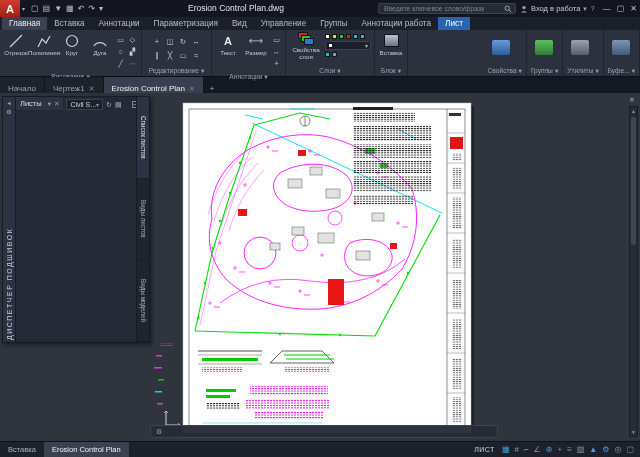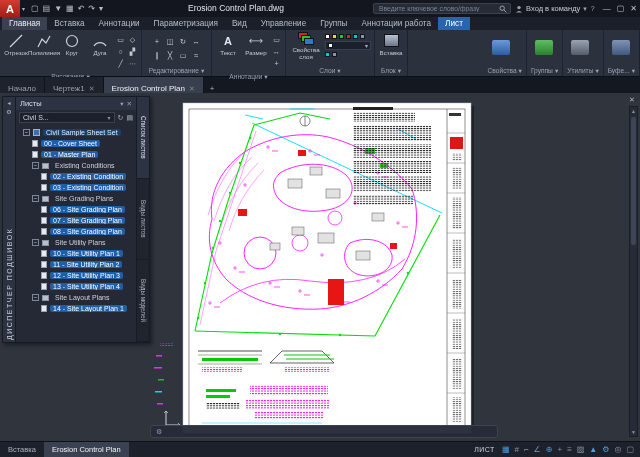--- a/index.html
+++ b/index.html
@@ -72,21 +72,21 @@
 
   
   .palette{position:absolute;left:2px;top:3px;width:148px;height:247px;display:flex;z-index:5;
            box-shadow:2px 2px 4px rgba(0,0,0,.45);}
   .spine{width:14px;background:#2c3240;border:1px solid #171b25;display:flex;flex-direction:column;
          align-items:center;padding:2px 0;gap:2px;}
   .spine .sic2{font-size:6px;color:#aab1bd;}
   .vtext{writing-mode:vertical-rl;transform:rotate(180deg);font-size:7px;letter-spacing:1.5px;color:#c6ccd8;
          flex:1;display:flex;align-items:center;white-space:nowrap;}
   .pbody{flex:1;background:#242935;border:1px solid #171b25;border-left:none;display:flex;min-width:0;}
-  .pmain{flex:1;display:flex;flex-direction:column;min-width:0;}
+  .pmain{flex:1;display:flex;flex-direction:row;min-width:0;}
   .phead{height:13px;display:flex;align-items:center;padding:0 4px;font-size:7.5px;color:#d7dce4;background:#2d3342;gap:3px;}
   .phead .sp{flex:1;}
   .phead span{font-size:6.5px;color:#9aa1af;}
   .ptool{height:15px;display:flex;align-items:center;gap:3px;padding:0 3px;}
   .pdrop{flex:1;height:11px;background:#1b202b;border:1px solid #39404f;font-size:7px;color:#cfd4de;
          display:flex;align-items:center;padding:0 3px;justify-content:space-between;min-width:0;}
   .ptool .tb{font-size:7px;color:#aab1bd;}
   .ptree{flex:1;overflow:hidden;padding:2px 0 0 2px;}
   .trow{height:11px;display:flex;align-items:center;gap:3px;font-size:7px;color:#ccd2dc;white-space:nowrap;}
   .trow .lbl{padding:0 3px;border-radius:2px;overflow:hidden;text-overflow:ellipsis;}
@@ -151,21 +151,21 @@
         <svg width="8" height="8" viewBox="0 0 8 8">
           <circle cx="3.2" cy="3.2" r="2.2" fill="none" stroke="#9aa1af" stroke-width="1"></circle>
           <line x1="5" y1="5" x2="7.4" y2="7.4" stroke="#9aa1af" stroke-width="1"></line>
         </svg>
       </div>
       <div class="person">
         <svg width="8" height="8" viewBox="0 0 8 8">
           <circle cx="4" cy="2.6" r="1.7" fill="#9aa1af"></circle>
           <path d="M0.8 7.6 Q4 4.6 7.2 7.6 Z" fill="#9aa1af"></path>
         </svg>
-        <span>Вход в команду</span>
+        <span>Вход в работа</span>
         <span class="tiny">▾</span>
       </div>
       <span class="tiny">?</span>
       <div class="win-icons">
           <span>—</span>
           <span>▢</span>
           <span>✕</span>
         </div>
     </div>
   </div>

